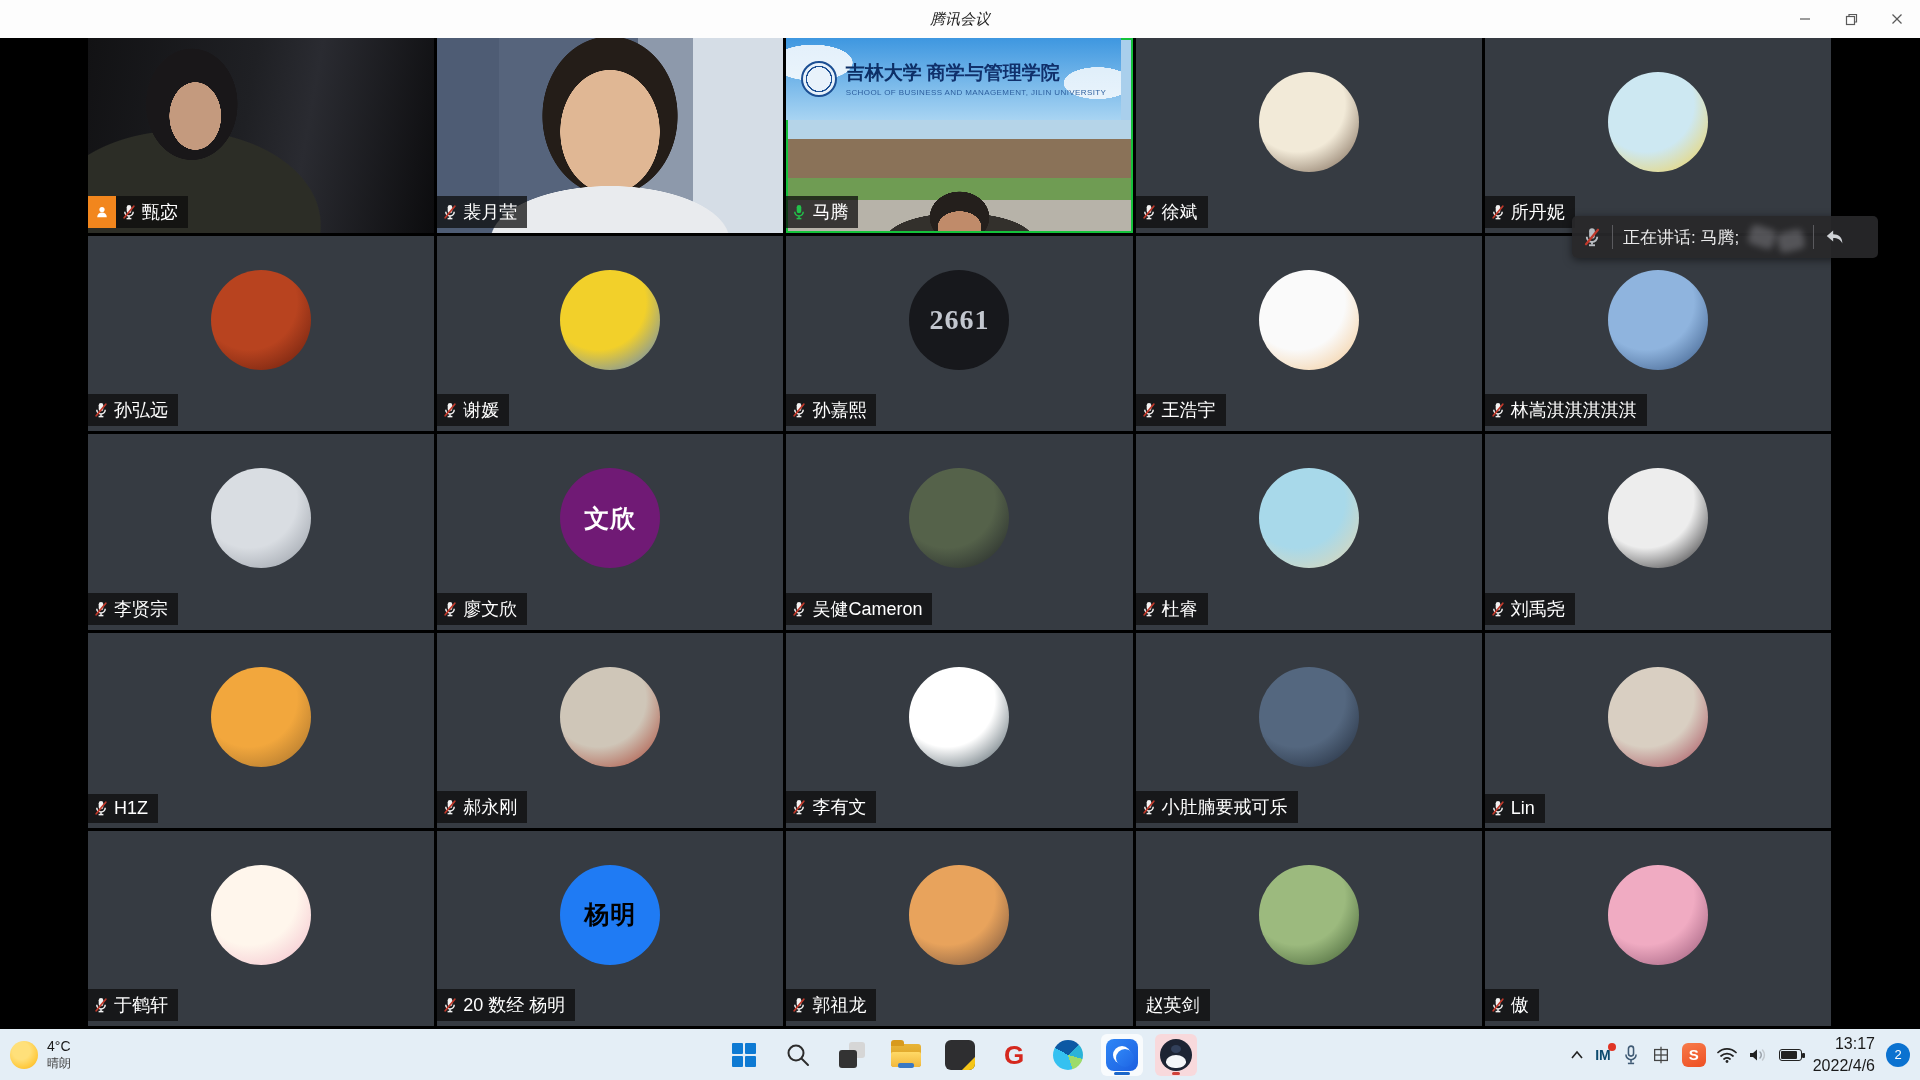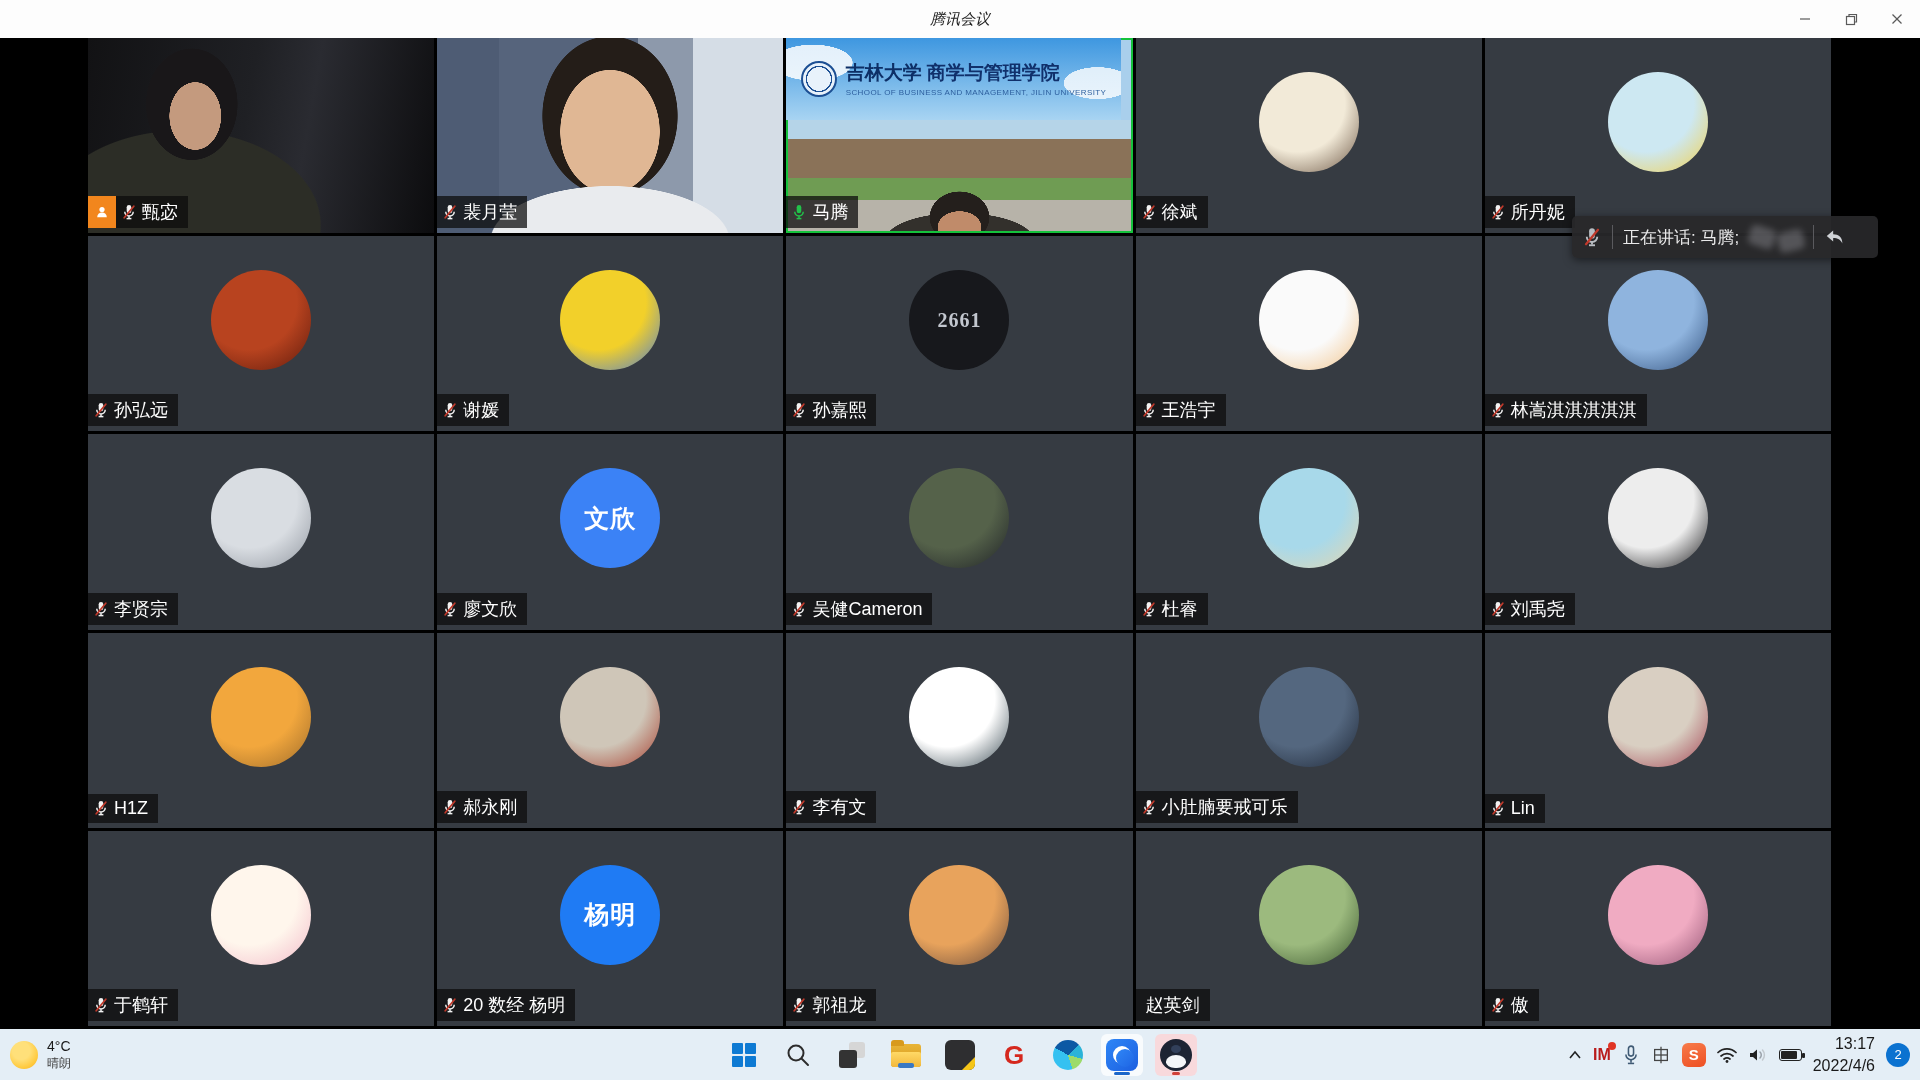--- a/index.html
+++ b/index.html
@@ -20,21 +20,21 @@
   .stage { position:absolute; top:38px; left:0; right:0; bottom:51px; background:#000; }
   .grid { position:absolute; left:88px; right:89px; top:0; bottom:3px;
     display:grid; grid-template-columns:repeat(5,1fr); grid-template-rows:repeat(5,1fr); gap:3px; }
   .tile { background:#363b42; position:relative; overflow:hidden; }
   .tile.speaking { outline:2px solid #15c23c; outline-offset:-2px; }
 
   .avatar { width:100px; height:100px; border-radius:50%; position:absolute;
     left:50%; top:43%; transform:translate(-50%,-50%);
     display:flex; align-items:center; justify-content:center; }
   .avatar.text { font-size:25px; font-weight:bold; letter-spacing:1px; }
-  .avatar.serif { font-family:"Liberation Serif", serif; font-size:20px; }
+  .avatar.serif { font-family:"Liberation Serif", serif; font-size:28px; }
 
   
   .namebar { position:absolute; left:0; bottom:5px; display:flex; align-items:stretch;
     background:rgba(12,12,12,.74); z-index:5; max-width:96%;justify-content:space-between; }
   .nb-inner { display:flex; align-items:center; gap:5px; padding:4px 10px 4px 5px; }
   .pname { color:#fff; font-size:18px; white-space:nowrap; }
   .host-badge { background:#f2861d; width:28px; display:flex; align-items:center; justify-content:center; }
   .mic { display:block; }
 
   
@@ -134,21 +134,21 @@
     border-radius:50%; background:linear-gradient(135deg,#2f86f6,#1f66e4); }
 
   .qqlogo { width:32px; height:32px; border-radius:50%; background:#1d2433; position:relative; overflow:hidden; }
   .qqlogo::before { content:""; position:absolute; left:6px; bottom:3px; width:20px; height:13px;
     border-radius:50% 50% 45% 45%; background:#f4f6f8; }
   .qqlogo::after { content:""; position:absolute; left:11px; top:6px; width:10px; height:8px;
     border-radius:50%; background:#32405a; }
 
   .tray { position:absolute; right:10px; display:flex; align-items:center; gap:11px; height:100%; }
   .tray-item { display:flex; align-items:center; justify-content:center; cursor:pointer; position:relative; }
-  .im-txt { font-size:16px; font-weight:bold; color:#b91c1c; letter-spacing:0; }
+  .im-txt { font-size:14px; font-weight:bold; color:#0c4a6e; letter-spacing:0; }
   .im-dot { position:absolute; top:-4px; right:-5px; width:8px; height:8px; border-radius:50%; background:#e03424; }
   .sogou { width:24px; height:24px; border-radius:6px; background:linear-gradient(160deg,#f77b4a,#ee4f23);
     color:#fff; font-weight:bold; font-size:15px; display:flex; align-items:center; justify-content:center; }
   .battery { width:23px; height:12px; border:1.5px solid #222; border-radius:3px; position:relative; }
   .battery::before { content:""; position:absolute; inset:1px 4px 1px 1px; background:#222; border-radius:1px; }
   .battery::after { content:""; position:absolute; right:-4px; top:3px; width:2.5px; height:5px; background:#222; border-radius:1px; }
   .clock { font-size:16px; color:#1a1a1a; text-align:right; line-height:1.35; cursor:pointer; }
   .notif-badge { width:24px; height:24px; border-radius:50%; background:#0b72d0; color:#fff;
     font-size:13px; display:flex; align-items:center; justify-content:center; cursor:pointer; }
 </style>
@@ -373,21 +373,21 @@
                 <line x1="8" y1="12.2" x2="8" y2="14" stroke="#f2f2f2" stroke-width="1.5"></line>
                 <line x1="5.6" y1="14.6" x2="10.4" y2="14.6" stroke="#f2f2f2" stroke-width="1.5"></line>
                 <line x1="3.2" y1="13.8" x2="12.8" y2="2.2" stroke="#c0392b" stroke-width="1.8" stroke-linecap="round"></line>
               </svg>
             </span>
         <span class="pname">李贤宗</span>
       </span>
     </div>
   </div>
       <div class="tile">
-    <div class="avatar text" style="background: #3b82f6; color: rgb(255, 255, 255);">文欣</div>
+    <div class="avatar text" style="background: #701a75; color: rgb(255, 255, 255);">文欣</div>
     <div class="namebar">
       <span class="nb-inner">
         <span class="mic-slot">
               <svg class="mic" width="16" height="16" viewBox="0 0 16 16">
                 <rect x="5.7" y="1" width="4.6" height="8.2" rx="2.3" fill="#f2f2f2"></rect>
                 <path d="M3.8 7.8a4.2 4.2 0 0 0 8.4 0" fill="none" stroke="#f2f2f2" stroke-width="1.5"></path>
                 <line x1="8" y1="12.2" x2="8" y2="14" stroke="#f2f2f2" stroke-width="1.5"></line>
                 <line x1="5.6" y1="14.6" x2="10.4" y2="14.6" stroke="#f2f2f2" stroke-width="1.5"></line>
                 <line x1="3.2" y1="13.8" x2="12.8" y2="2.2" stroke="#c0392b" stroke-width="1.8" stroke-linecap="round"></line>
               </svg>
@@ -543,21 +543,21 @@
                 <line x1="8" y1="12.2" x2="8" y2="14" stroke="#f2f2f2" stroke-width="1.5"></line>
                 <line x1="5.6" y1="14.6" x2="10.4" y2="14.6" stroke="#f2f2f2" stroke-width="1.5"></line>
                 <line x1="3.2" y1="13.8" x2="12.8" y2="2.2" stroke="#c0392b" stroke-width="1.8" stroke-linecap="round"></line>
               </svg>
             </span>
         <span class="pname">于鹤轩</span>
       </span>
     </div>
   </div>
       <div class="tile">
-    <div class="avatar text" style="background: rgb(31, 123, 244); color: #ffffff;">杨明</div>
+    <div class="avatar text" style="background: rgb(31, 123, 244); color: #000000;">杨明</div>
     <div class="namebar">
       <span class="nb-inner">
         <span class="mic-slot">
               <svg class="mic" width="16" height="16" viewBox="0 0 16 16">
                 <rect x="5.7" y="1" width="4.6" height="8.2" rx="2.3" fill="#f2f2f2"></rect>
                 <path d="M3.8 7.8a4.2 4.2 0 0 0 8.4 0" fill="none" stroke="#f2f2f2" stroke-width="1.5"></path>
                 <line x1="8" y1="12.2" x2="8" y2="14" stroke="#f2f2f2" stroke-width="1.5"></line>
                 <line x1="5.6" y1="14.6" x2="10.4" y2="14.6" stroke="#f2f2f2" stroke-width="1.5"></line>
                 <line x1="3.2" y1="13.8" x2="12.8" y2="2.2" stroke="#c0392b" stroke-width="1.8" stroke-linecap="round"></line>
               </svg>

